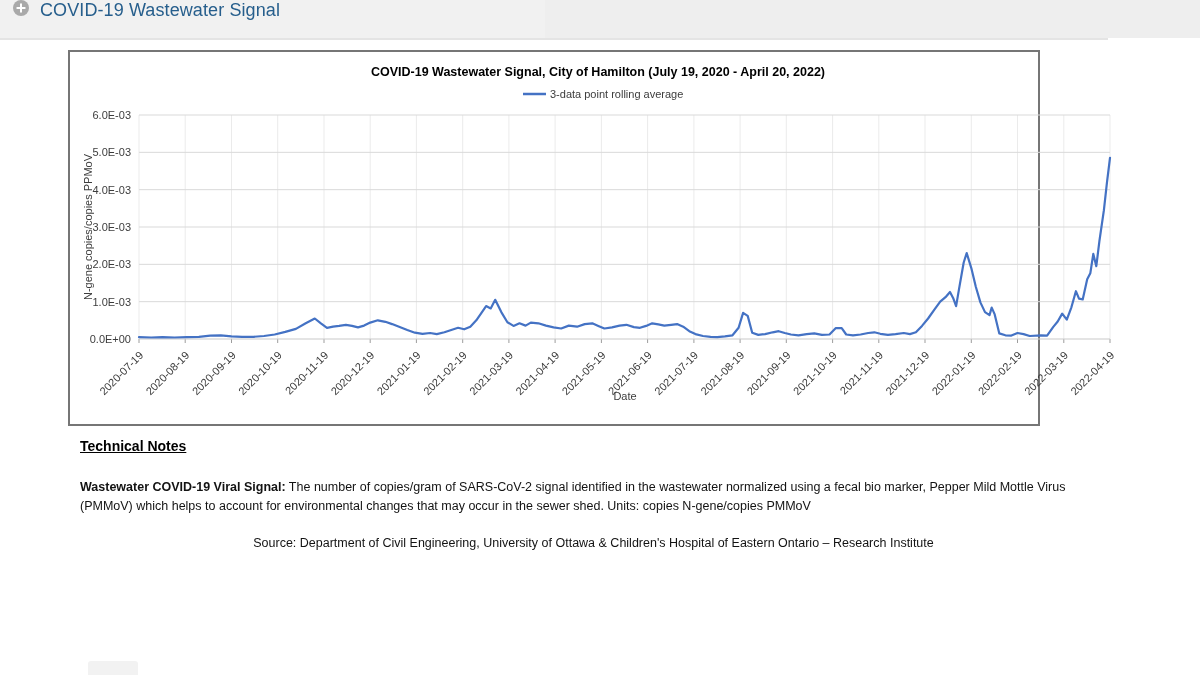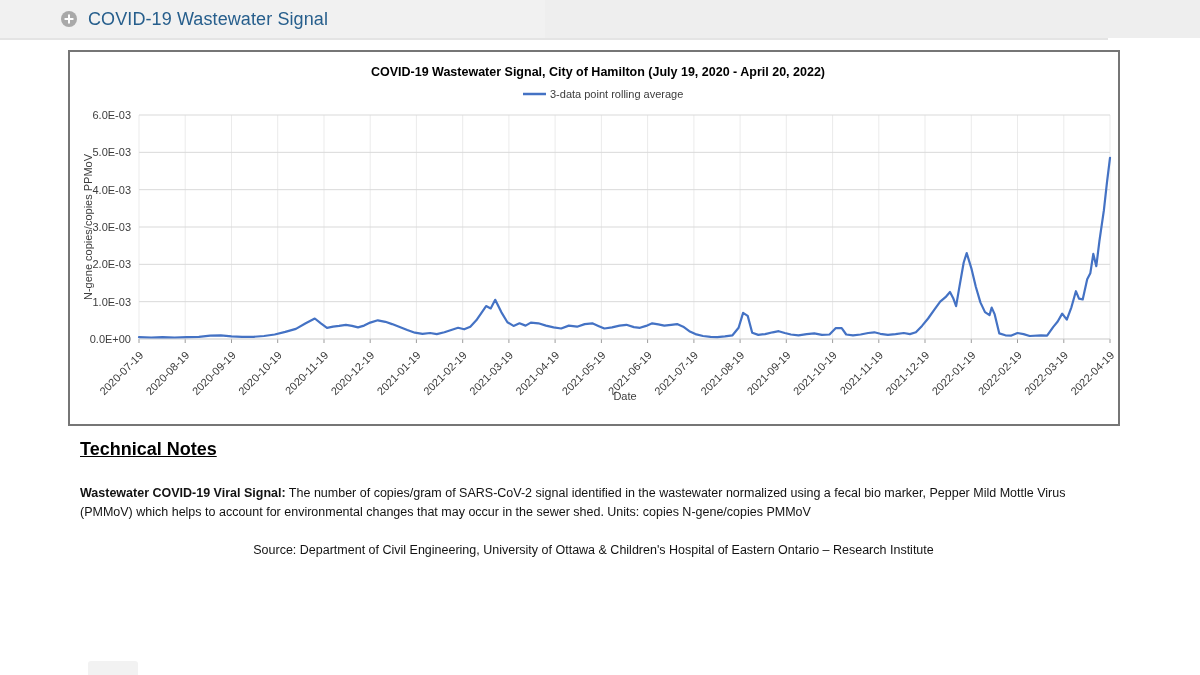--- a/index.html
+++ b/index.html
@@ -4,45 +4,45 @@
 <style>
   html,body{margin:0;padding:0;}
   body{
     width:1200px;height:675px;position:relative;background:#ffffff;
     font-family:"Liberation Sans", sans-serif;overflow:hidden;
   }
   
   .hdr{
     position:absolute;left:0;top:0;width:1108px;height:40px;
     background:#f1f1f1;border-bottom:2px solid #e4e4e4;
-    display:flex;align-items:center;box-sizing:border-box;cursor:pointer;padding-left:48px;
+    display:flex;align-items:flex-start;box-sizing:border-box;cursor:pointer;
   }
   .hdr-right{
     position:absolute;left:545px;top:0;width:655px;height:38px;background:#eeeeee;
   }
   .expand-ic{width:16px;height:16px;margin-left:13px;flex:0 0 auto;position:relative;z-index:2;}
   .hdr-title{
     margin:0 0 0 11px;font-size:18px;font-weight:400;color:#265e8c;
     position:relative;z-index:2;letter-spacing:.1px;
   }
   
   .chart-box{
-    position:absolute;left:68px;top:50px;width:1052px;height:376px;
+    position:absolute;left:68px;top:50px;width:972px;height:376px;
     border:2px solid #767676;background:#fff;box-sizing:border-box;
   }
   svg text{font-family:"Liberation Sans", sans-serif;}
   .c-title{font-size:12.5px;font-weight:bold;fill:#000;}
   .c-legend,.c-axis{font-size:11px;fill:#3c3c3c;}
   
   .notes{
     position:absolute;left:80px;top:436px;width:1035px;
     font-size:12.5px;color:#131313;line-height:1.55;
   }
   .notes h2{
-    font-size:18px;font-weight:bold;text-decoration:underline;
+    font-size:14px;font-weight:bold;text-decoration:underline;
     margin:0 0 20px 0;color:#000;
   }
   .notes p{margin:0 8px 18px 0;}
   .notes p.src{margin-top:2px;text-align:center;}
   .partial{
     position:absolute;left:88px;top:661px;width:50px;height:14px;
     background:#f2f2f2;border-radius:3px 3px 0 0;
   }
 </style>
 </head>

